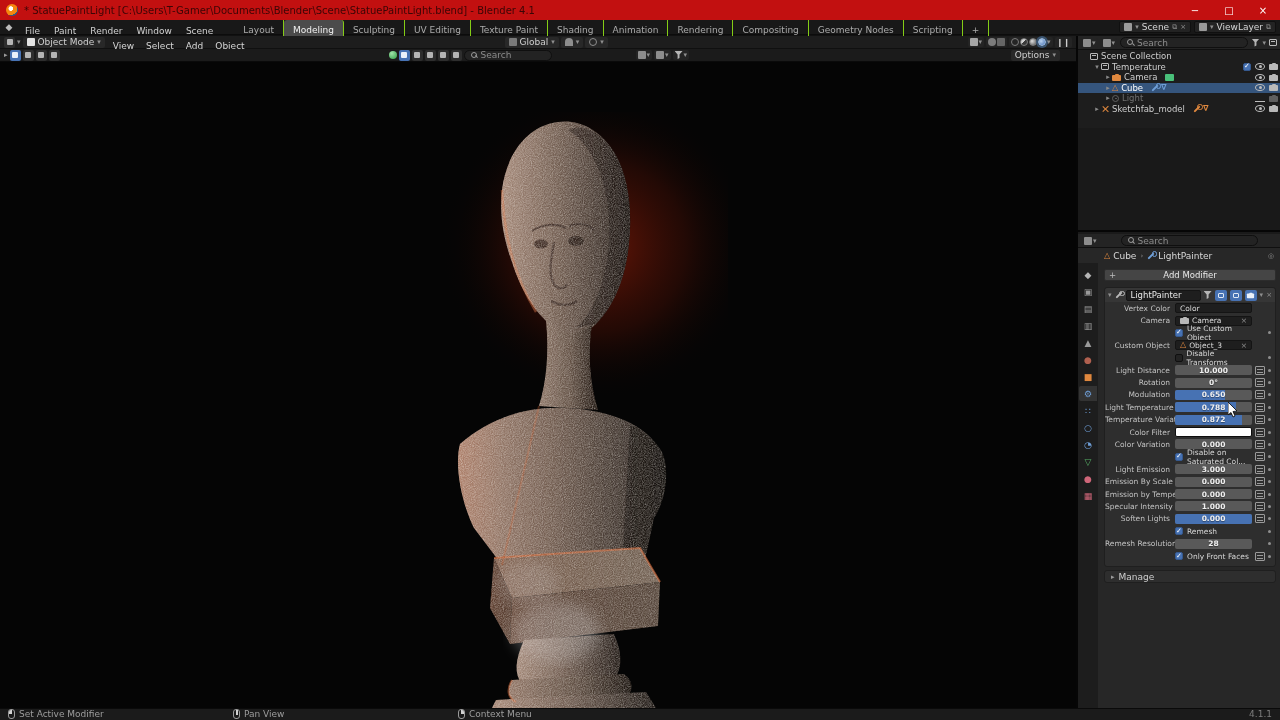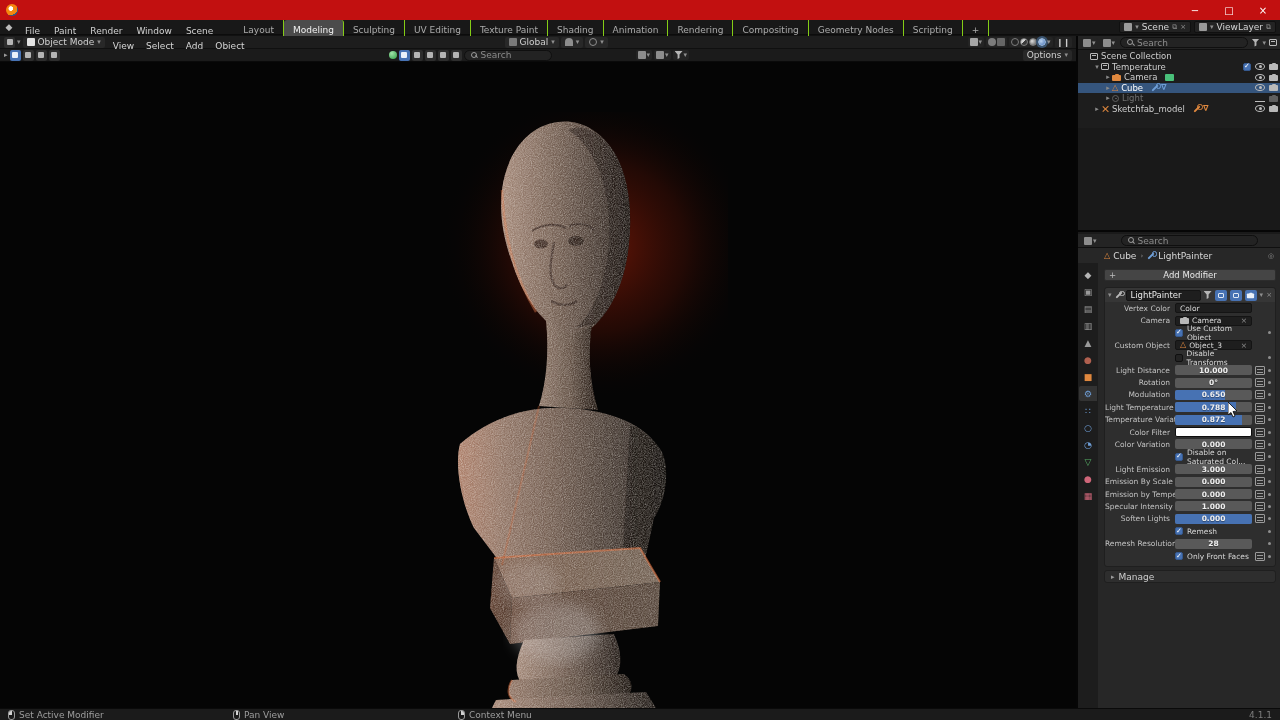--- a/index.html
+++ b/index.html
@@ -141,40 +141,41 @@
   .attr-ico::before { content:""; position:absolute; left:1px; top:2px; right:1px; height:1px; background:#9a9a9a; box-shadow:0 3px 0 #9a9a9a; }
   .attr-spc { flex:0 0 13px; }
   .dot { flex:0 0 8px; display:flex; justify-content:center; }
   .dot i { width:3px; height:3px; border-radius:50%; background:#8f8f8f; }
   .dot-spc { flex:0 0 8px; }
   .manage { display:flex; align-items:center; gap:4px; height:13px; padding-left:6px; color:#cfcfcf; margin-top:3px;
     background:#2e2e2e; border:1px solid #1f1f1f; border-radius:3px; }
 
   
   .statusbar { position:absolute; left:0; top:708px; width:1280px; height:12px; background:#1b1b1b;
-    border-top:1px solid #0a0a0a; display:flex; align-items:center; padding:0 8px; color:#9d9d9d; }
+    border-top:1px solid #0a0a0a; display:flex; align-items:flex-start; padding:0 8px; color:#9d9d9d; }
   .st-item { display:flex; align-items:center; gap:4px; width:225px; }
   .mouse { width:7px; height:10px; border:1px solid #9a9a9a; border-radius:3px; position:relative; }
   .mouse.left::before { content:""; position:absolute; left:0; top:0; width:3px; height:4px; background:#d2d2d2; border-radius:2px 0 0 0; }
   .mouse.middle::before { content:""; position:absolute; left:2px; top:0; width:1.6px; height:4.5px; background:#d2d2d2; }
   .mouse.right::before { content:""; position:absolute; right:0; top:0; width:3px; height:4px; background:#d2d2d2; border-radius:0 2px 0 0; }
   .st-version { margin-left:auto; color:#7d7d7d; }
 
   
   .cursor { position:absolute; left:1228px; top:402px; width:11px; height:16px; z-index:50; }
 
   .arrow-open { display:inline-block; color:#9a9a9a; font-size:7px; }
 </style>
 </head>
 <body>
 
 <div class="screen">
 
   <div class="titlebar">
     <span class="blogo"></span>
+    <span class="titletext">* StatuePaintLight [C:\Users\T-Gamer\Documents\Blender\Scene\StatuePaintLight.blend] - Blender 4.1</span>
     <div class="wincontrols">
       <span class="winbtn">−</span>
       <span class="winbtn">□</span>
       <span class="winbtn">×</span>
     </div>
   </div>
 
   <div class="topbar">
     <span class="appbtn">◆</span>
     <nav class="menus" id="main-menus">
@@ -308,21 +309,21 @@
     </span>
     <span class="tglgrp">
       <span class="chip-ico" style="background:#8d8d8d"></span>
       <span class="caret">▾</span>
     </span>
     <span class="tglgrp">
       <span class="i-funnel"></span>
       <span class="caret">▾</span>
     </span>
     <span class="spacer"></span>
-    <span class="dd" style="margin-right:0">
+    <span class="dd" style="margin-right:12px">
       <span>Options</span>
       <span class="caret">▾</span>
     </span>
   </div>
 
   <div class="viewport">
     <div class="statue-wrap">
       <svg width="320" height="596" viewBox="0 0 320 596">
         <defs>
           <radialGradient id="gGlow" cx="50%" cy="50%" r="50%">

